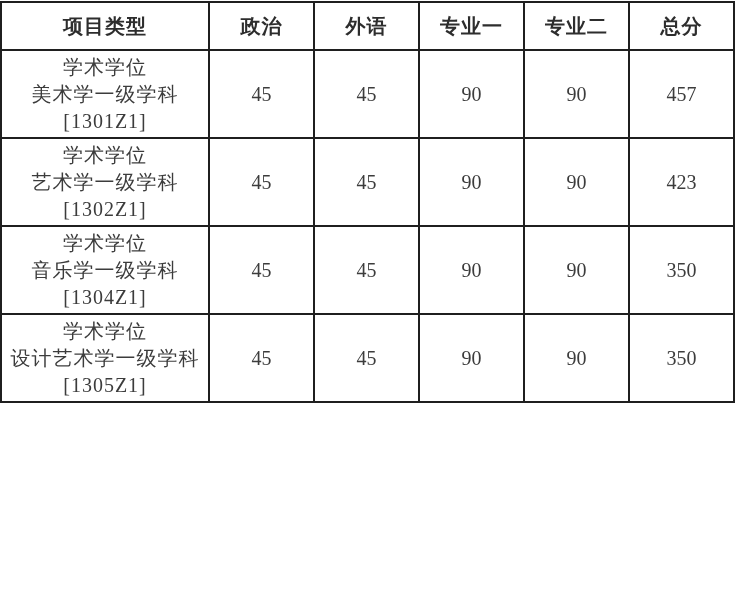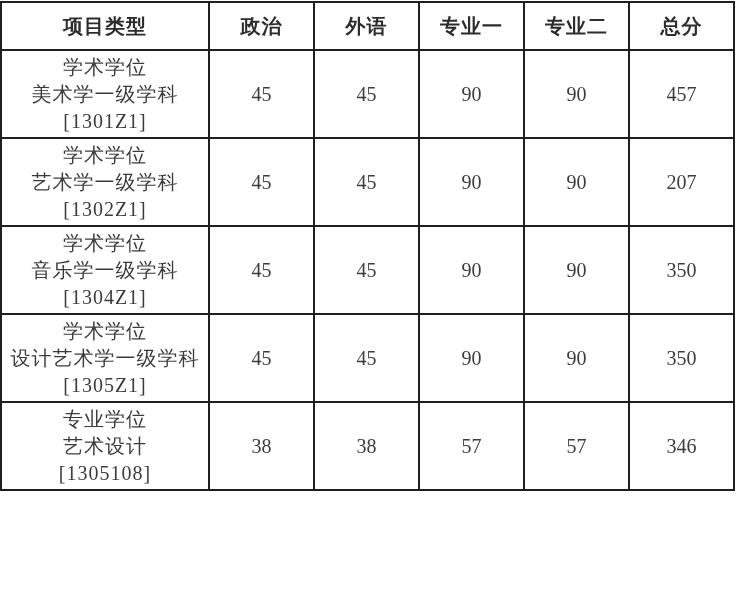--- a/index.html
+++ b/index.html
@@ -83,21 +83,21 @@
     <tr>
       <td>
         <div class="type-line">学术学位</div>
         <div class="type-line">艺术学一级学科</div>
         <div class="type-line">[1302Z1]</div>
       </td>
       <td>45</td>
       <td>45</td>
       <td>90</td>
       <td>90</td>
-      <td>207</td>
+      <td>423</td>
     </tr>
     <tr>
       <td>
         <div class="type-line">学术学位</div>
         <div class="type-line">音乐学一级学科</div>
         <div class="type-line">[1304Z1]</div>
       </td>
       <td>45</td>
       <td>45</td>
       <td>90</td>
@@ -109,26 +109,14 @@
         <div class="type-line">学术学位</div>
         <div class="type-line">设计艺术学一级学科</div>
         <div class="type-line">[1305Z1]</div>
       </td>
       <td>45</td>
       <td>45</td>
       <td>90</td>
       <td>90</td>
       <td>350</td>
     </tr>
-    <tr>
-      <td>
-        <div class="type-line">专业学位</div>
-        <div class="type-line">艺术设计</div>
-        <div class="type-line">[1305108]</div>
-      </td>
-      <td>38</td>
-      <td>38</td>
-      <td>57</td>
-      <td>57</td>
-      <td>346</td>
-    </tr>
   </tbody>
 </table>
 
 </body></html>

